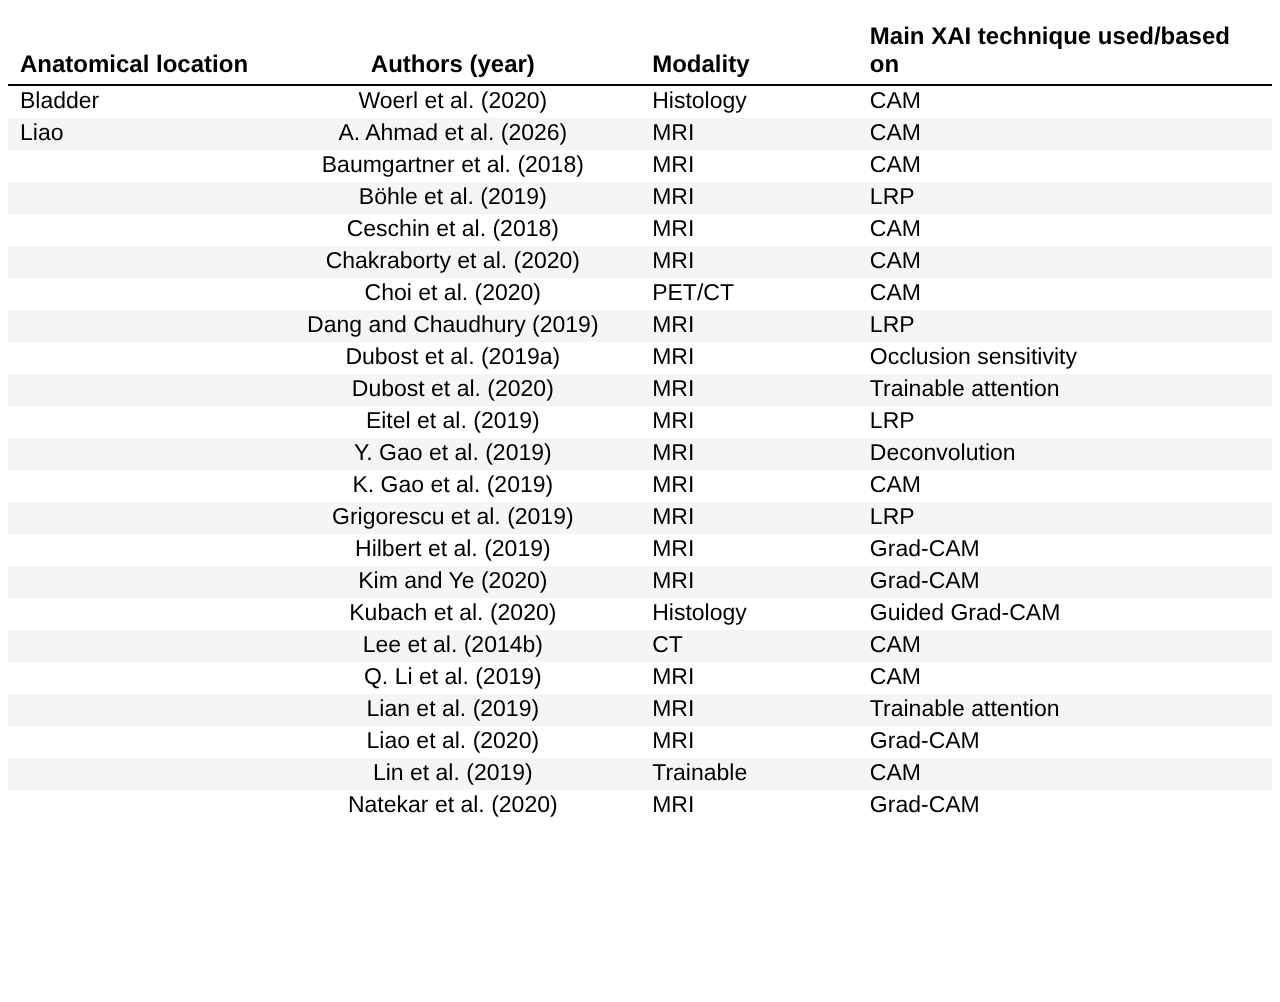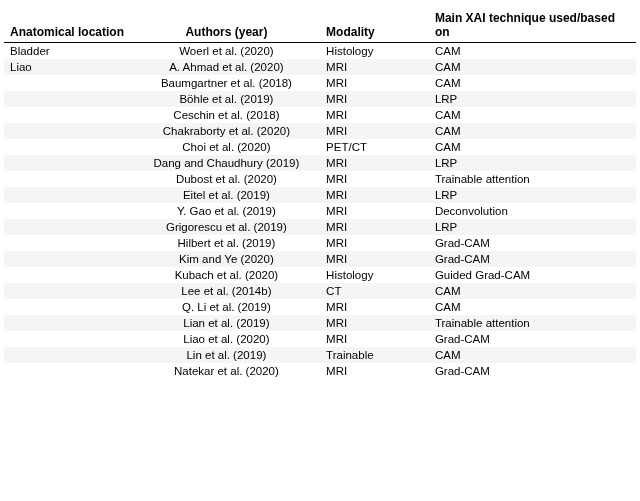--- a/index.html
+++ b/index.html
@@ -57,21 +57,21 @@
     </thead>
     <tbody id="table-body">
     <tr>
           <td class="col-location">Bladder</td>
           <td class="col-authors">Woerl et al. (2020)</td>
           <td class="col-modality">Histology</td>
           <td class="col-xai">CAM</td>
         </tr>
         <tr>
           <td class="col-location">Liao</td>
-          <td class="col-authors">A. Ahmad et al. (2020)</td>
+          <td class="col-authors">A. Ahmad et al. (2026)</td>
           <td class="col-modality">MRI</td>
           <td class="col-xai">CAM</td>
         </tr>
         <tr>
           <td class="col-location"></td>
           <td class="col-authors">Baumgartner et al. (2018)</td>
           <td class="col-modality">MRI</td>
           <td class="col-xai">CAM</td>
         </tr>
         <tr>
@@ -99,35 +99,47 @@
           <td class="col-xai">CAM</td>
         </tr>
         <tr>
           <td class="col-location"></td>
           <td class="col-authors">Dang and Chaudhury (2019)</td>
           <td class="col-modality">MRI</td>
           <td class="col-xai">LRP</td>
         </tr>
         <tr>
           <td class="col-location"></td>
+          <td class="col-authors">Dubost et al. (2019a)</td>
+          <td class="col-modality">MRI</td>
+          <td class="col-xai">Occlusion sensitivity</td>
+        </tr>
+        <tr>
+          <td class="col-location"></td>
           <td class="col-authors">Dubost et al. (2020)</td>
           <td class="col-modality">MRI</td>
           <td class="col-xai">Trainable attention</td>
         </tr>
         <tr>
           <td class="col-location"></td>
           <td class="col-authors">Eitel et al. (2019)</td>
           <td class="col-modality">MRI</td>
           <td class="col-xai">LRP</td>
         </tr>
         <tr>
           <td class="col-location"></td>
           <td class="col-authors">Y. Gao et al. (2019)</td>
           <td class="col-modality">MRI</td>
           <td class="col-xai">Deconvolution</td>
+        </tr>
+        <tr>
+          <td class="col-location"></td>
+          <td class="col-authors">K. Gao et al. (2019)</td>
+          <td class="col-modality">MRI</td>
+          <td class="col-xai">CAM</td>
         </tr>
         <tr>
           <td class="col-location"></td>
           <td class="col-authors">Grigorescu et al. (2019)</td>
           <td class="col-modality">MRI</td>
           <td class="col-xai">LRP</td>
         </tr>
         <tr>
           <td class="col-location"></td>
           <td class="col-authors">Hilbert et al. (2019)</td>

